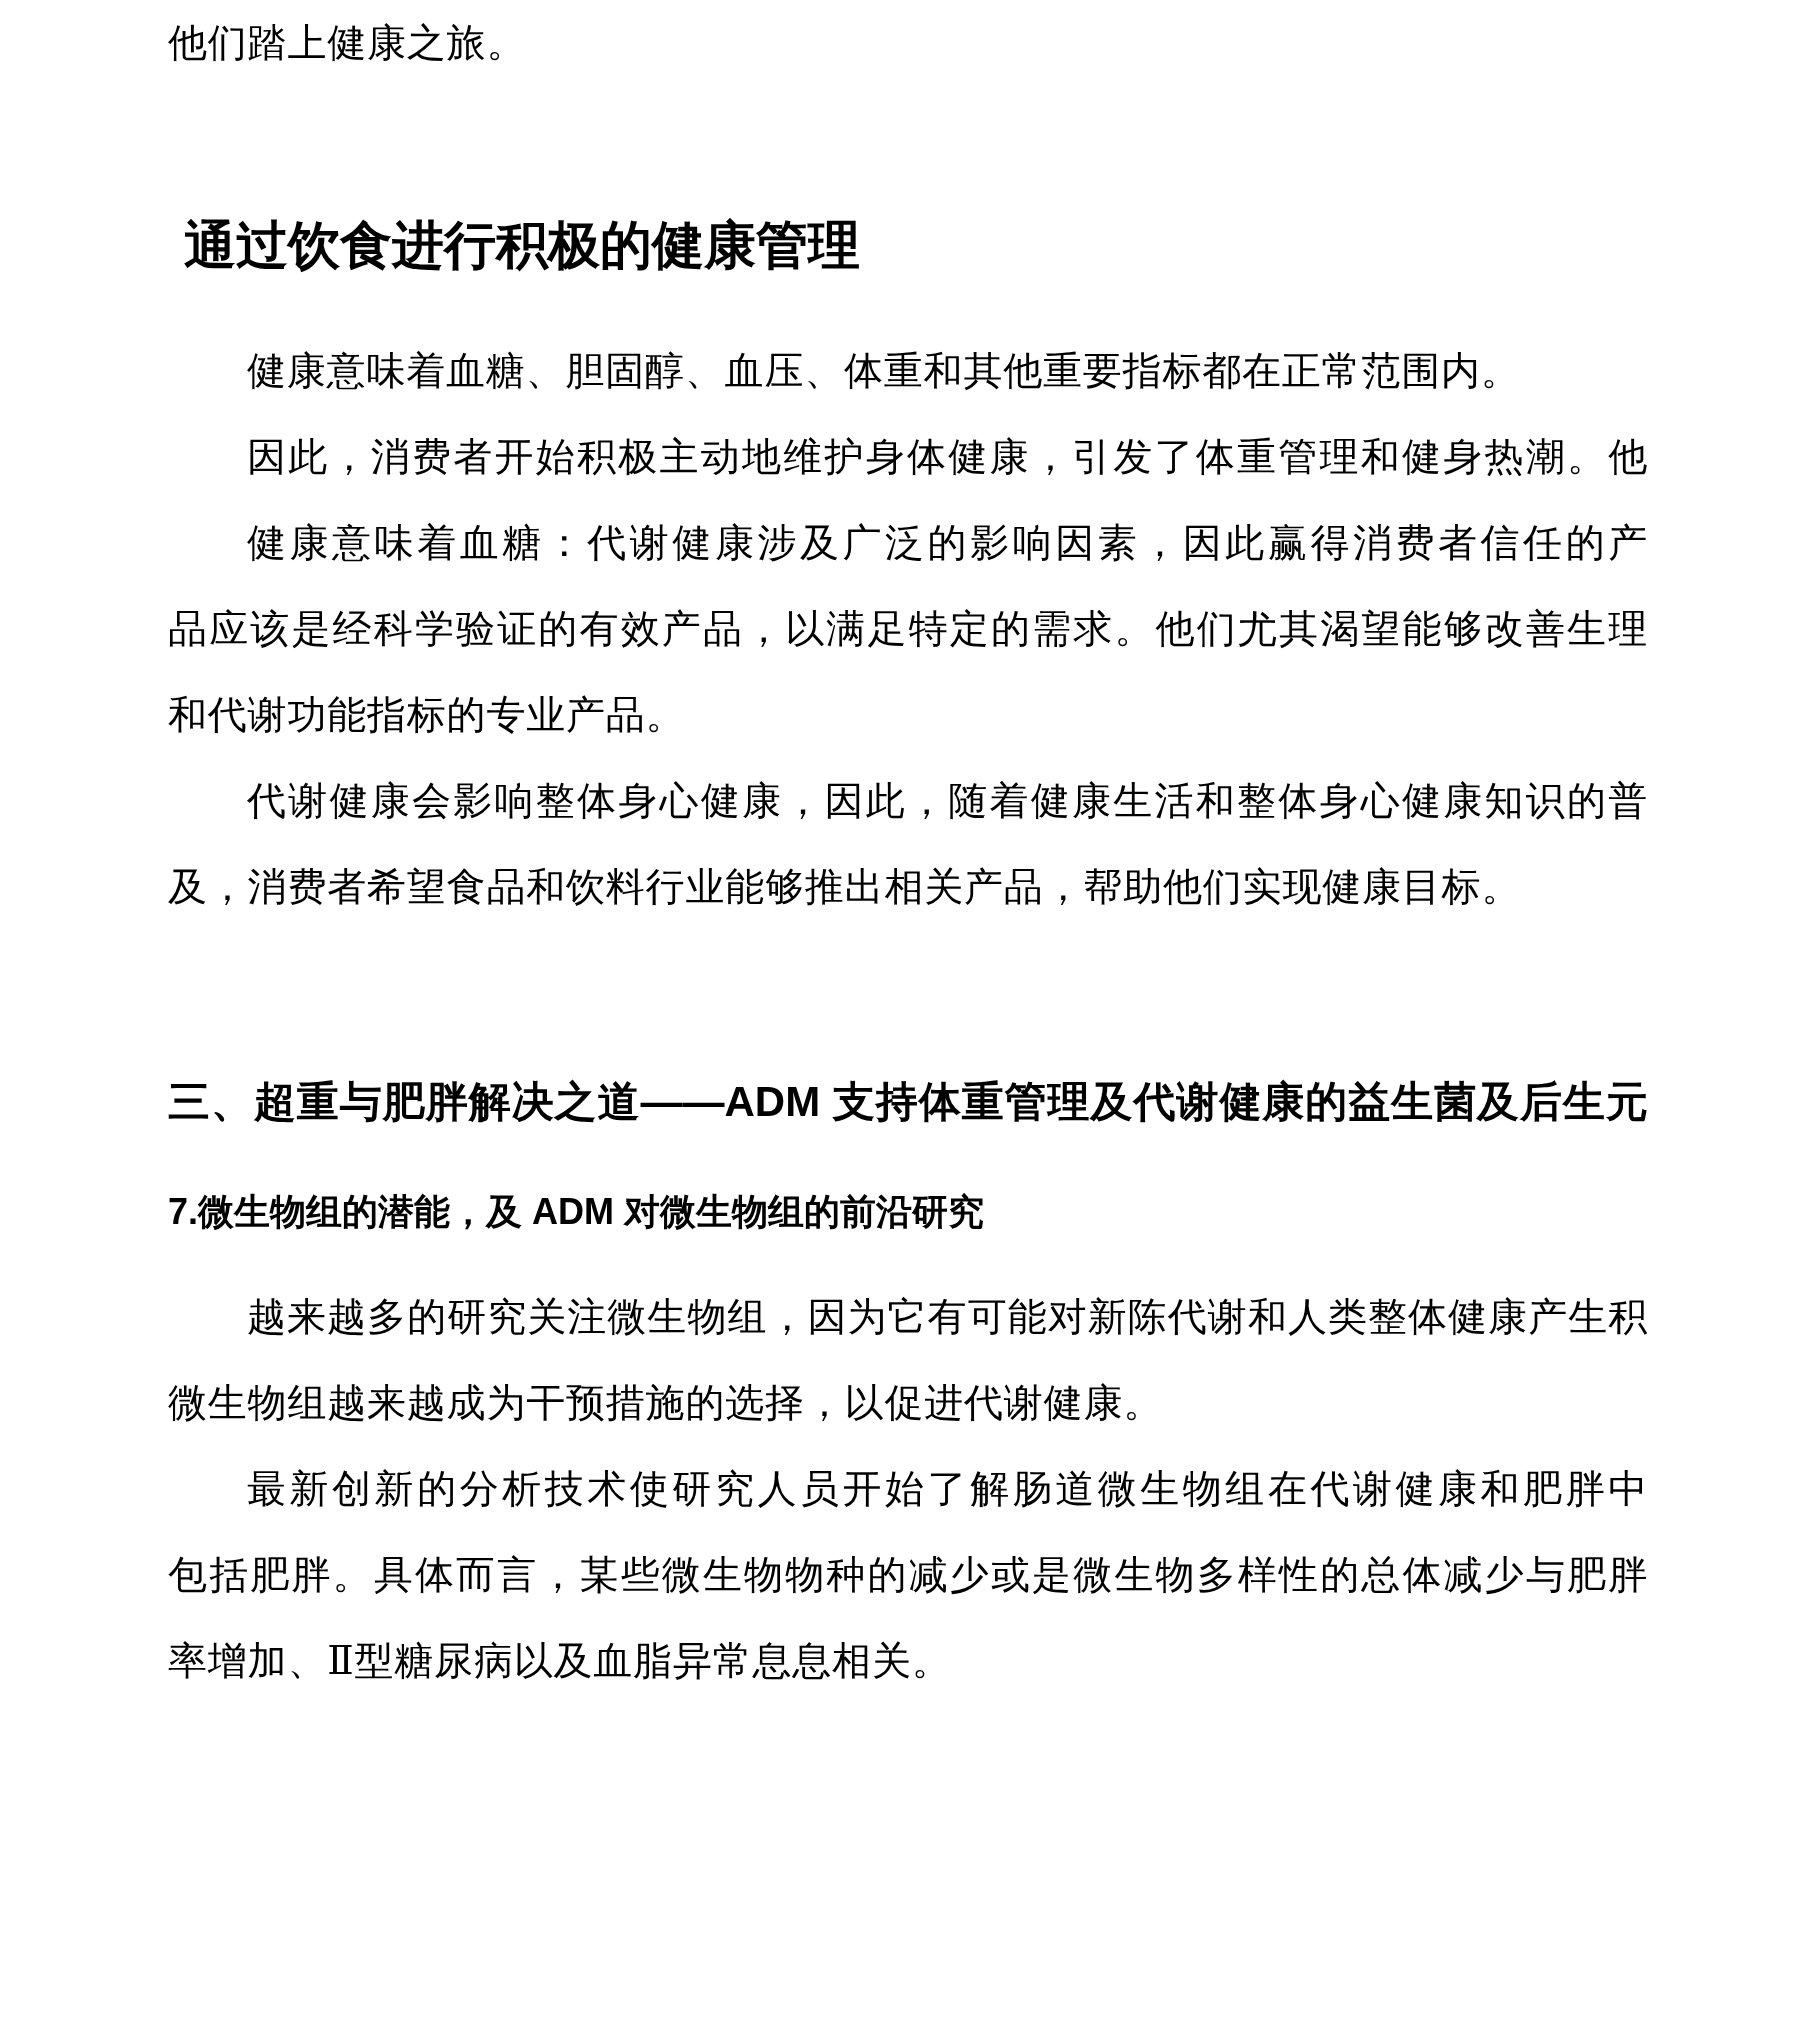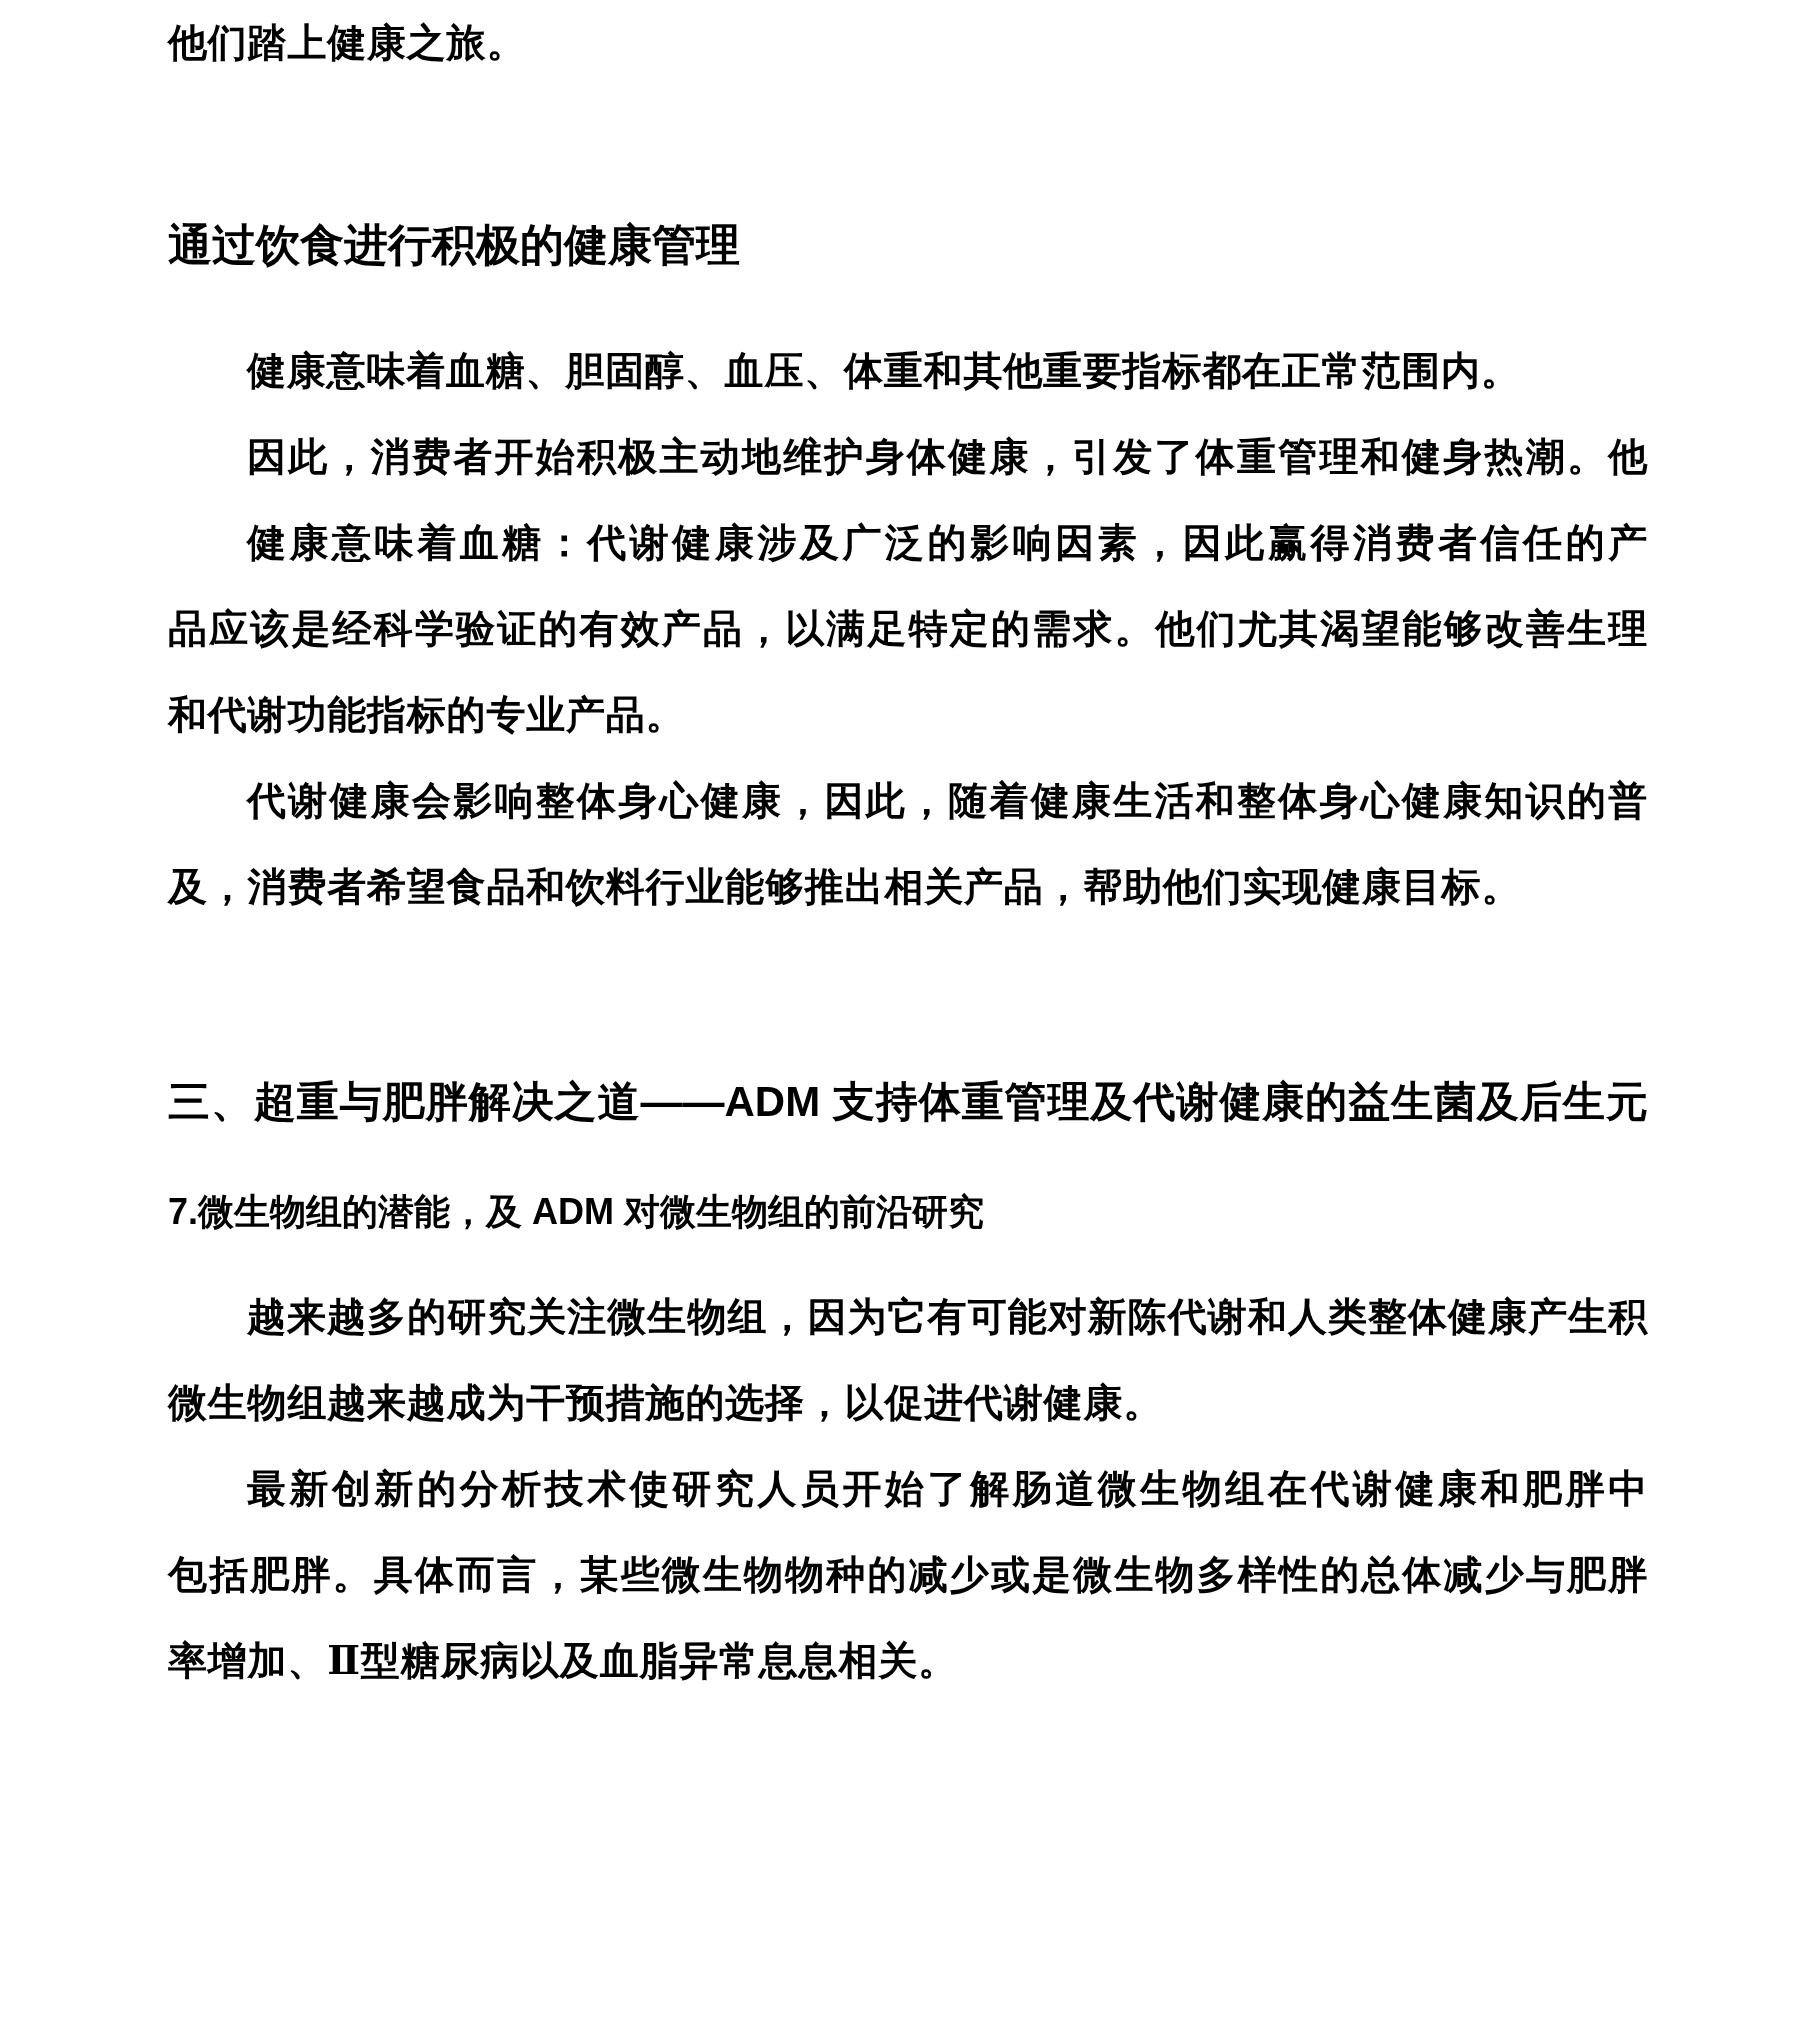--- a/index.html
+++ b/index.html
@@ -18,33 +18,32 @@
     font-family: "Liberation Serif", "DejaVu Serif", serif;
     overflow: hidden;
   }
   .para { margin: 0; }
   .body-line {
     font-size: 39px;
     line-height: 86px;
     height: 86px;
     white-space: nowrap;
     letter-spacing: 0.8px;
-    font-weight: bold;
   }
   .body-line.just {
     white-space: normal;
     text-align: justify;
     text-align-last: justify;
   }
   .body-line.indent { text-indent: 79px; }
   .heading2 {
-    font-size: 44px;
+    font-size: 52px;
     font-weight: bold;
     line-height: 86px;
-    margin: 117px 0 39px 0;
+    margin: 117px 0 39px 16px;
     font-family: "Liberation Serif", "DejaVu Serif", serif;
   }
   .heading1 {
     font-size: 42px;
     font-weight: bold;
     line-height: 93px;
     margin: 125px 0 0 0;
     text-align: justify;
     text-align-last: justify;
     font-family: "Liberation Sans", "DejaVu Sans", sans-serif;

